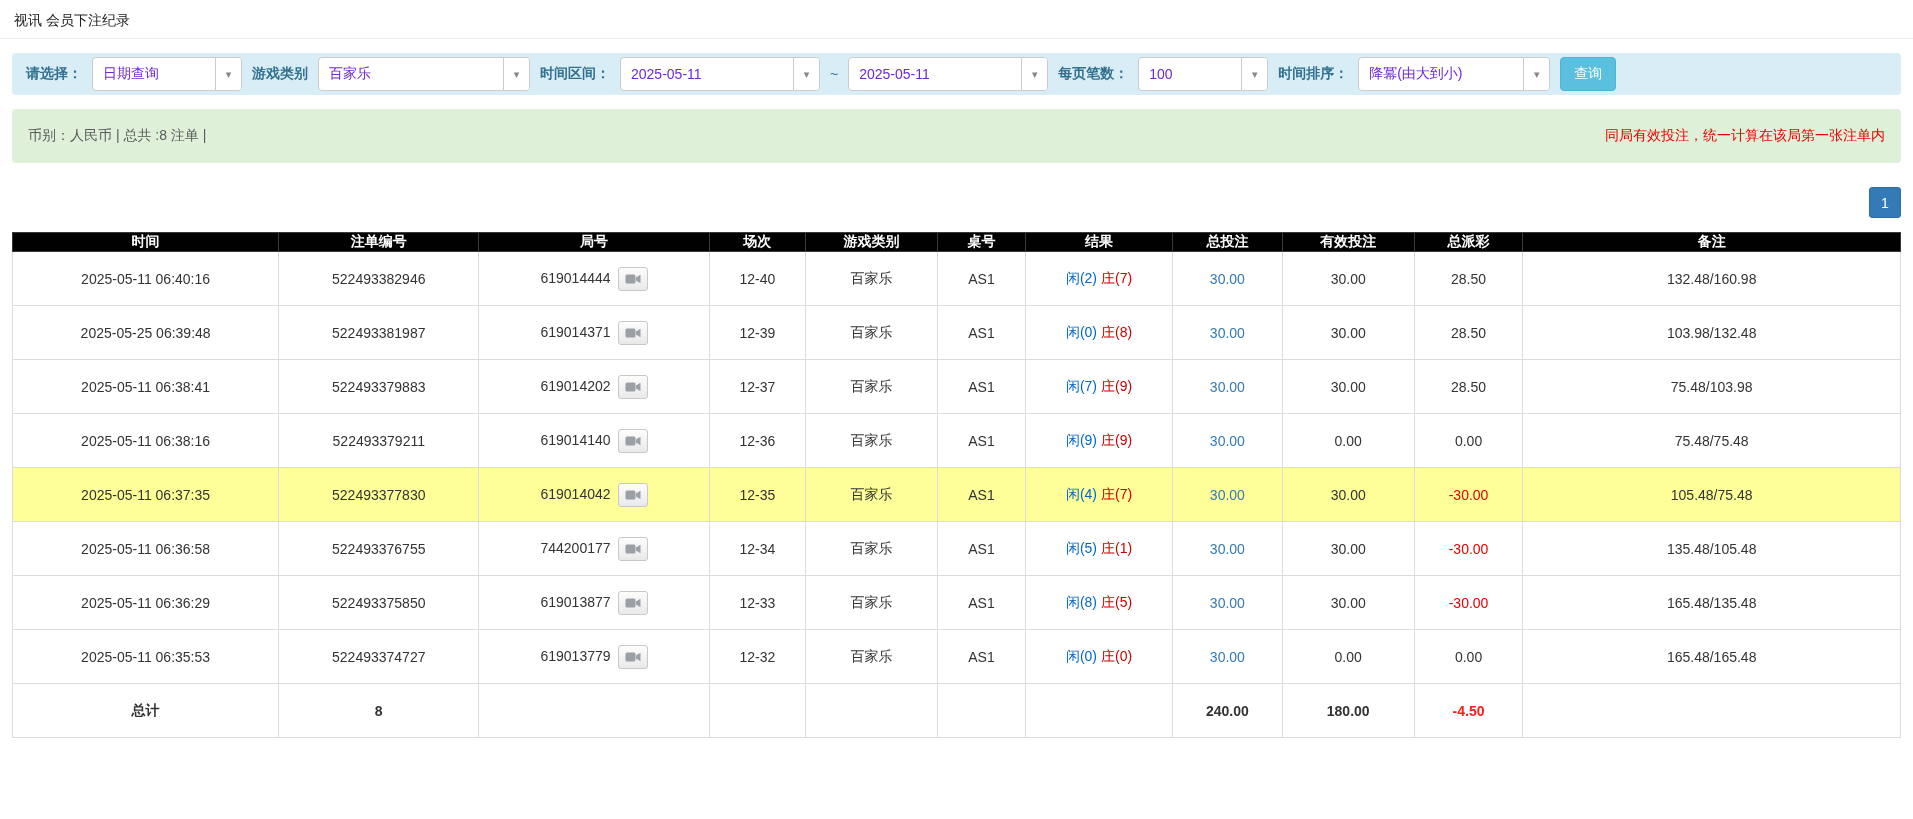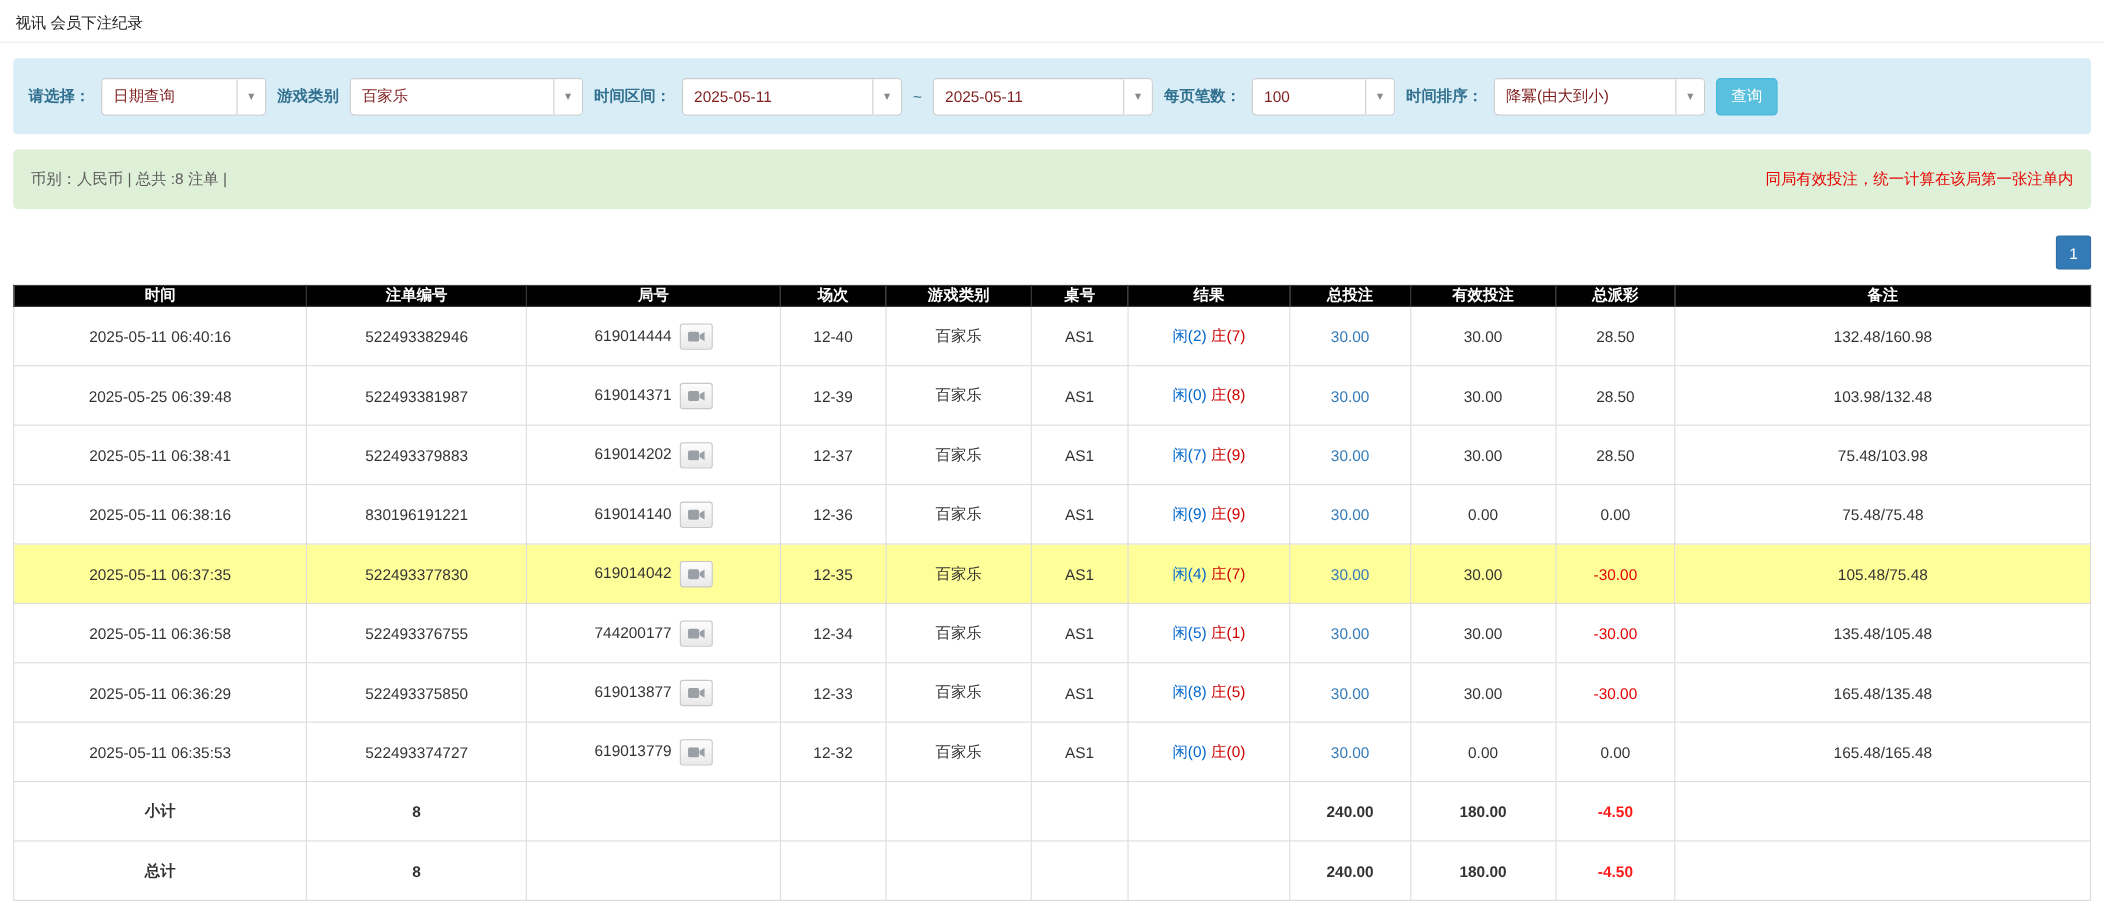--- a/index.html
+++ b/index.html
@@ -14,32 +14,32 @@
     padding: 12px 14px 8px 14px;
     border-bottom: 1px solid #ececec;
   }
   
   .filter-bar {
     margin: 14px 12px 0 12px;
     background: var(--filter-bar-bg, #d9edf7);
     border-radius: 4px;
     padding: 10px 14px;
     display: flex; align-items: center; gap: 10px;
-    height: 69px;
+    height: 42px;
     font-size: 14px;
   }
   .filter-label { color: #31708f; font-weight: bold; white-space: nowrap; }
   .combo {
     display: inline-flex; align-items: stretch;
     background: #fff; border: 1px solid #ccc; border-radius: 4px;
     height: 34px; overflow: hidden;
   }
   .combo input {
     border: none; outline: none; background: transparent;
-    padding: 12px 10px; font-size: 14px; color: #7f1d1d; width: 100%;
+    padding: 12px 10px; font-size: 14px; color: #6d28d9; width: 100%;
     font-family: inherit;
   }
   .combo .arrow {
     width: 26px; border-left: 1px solid #ccc;
     display: flex; align-items: center; justify-content: center;
     color: #888; font-size: 11px; background: #fff; cursor: pointer;
     flex: 0 0 26px;
   }
   .w-select { width: 150px; } .w-game { width: 212px; } .w-date { width: 200px; }
   .w-size { width: 130px; } .w-sort { width: 192px; }
@@ -248,21 +248,21 @@
     </td>
     <td>
       <a class="bet-link">30.00</a>
     </td>
     <td>30.00</td>
     <td class="payout">28.50</td>
     <td>75.48/103.98</td>
   </tr>
       <tr>
     <td>2025-05-11 06:38:16</td>
-    <td>830196191221</td>
+    <td>522493379211</td>
     <td>
       <span>619014140</span><button class="video-btn">
             <svg width="16" height="12" viewBox="0 0 16 12">
               <rect x="0.5" y="1.5" width="10" height="9" rx="1.5" fill="#9aa0a6"></rect>
               <path d="M11 4.5 L15.5 1.8 V10.2 L11 7.5 Z" fill="#9aa0a6"></path>
             </svg>
           </button>
     </td>
     <td>12-36</td>
     <td>百家乐</td>
@@ -368,33 +368,20 @@
     </td>
     <td>
       <a class="bet-link">30.00</a>
     </td>
     <td>0.00</td>
     <td class="payout">0.00</td>
     <td>165.48/165.48</td>
   </tr>
     </tbody>
   <tfoot>
-    <tr>
-      <td>小计</td>
-      <td>8</td>
-      <td></td>
-        <td></td>
-      <td></td>
-        <td></td>
-      <td></td>
-      <td>240.00</td>
-      <td>180.00</td>
-      <td class="payout neg">-4.50</td>
-      <td></td>
-    </tr>
     <tr>
       <td>总计</td>
       <td>8</td>
       <td></td>
         <td></td>
       <td></td>
         <td></td>
       <td></td>
       <td>240.00</td>
       <td>180.00</td>

